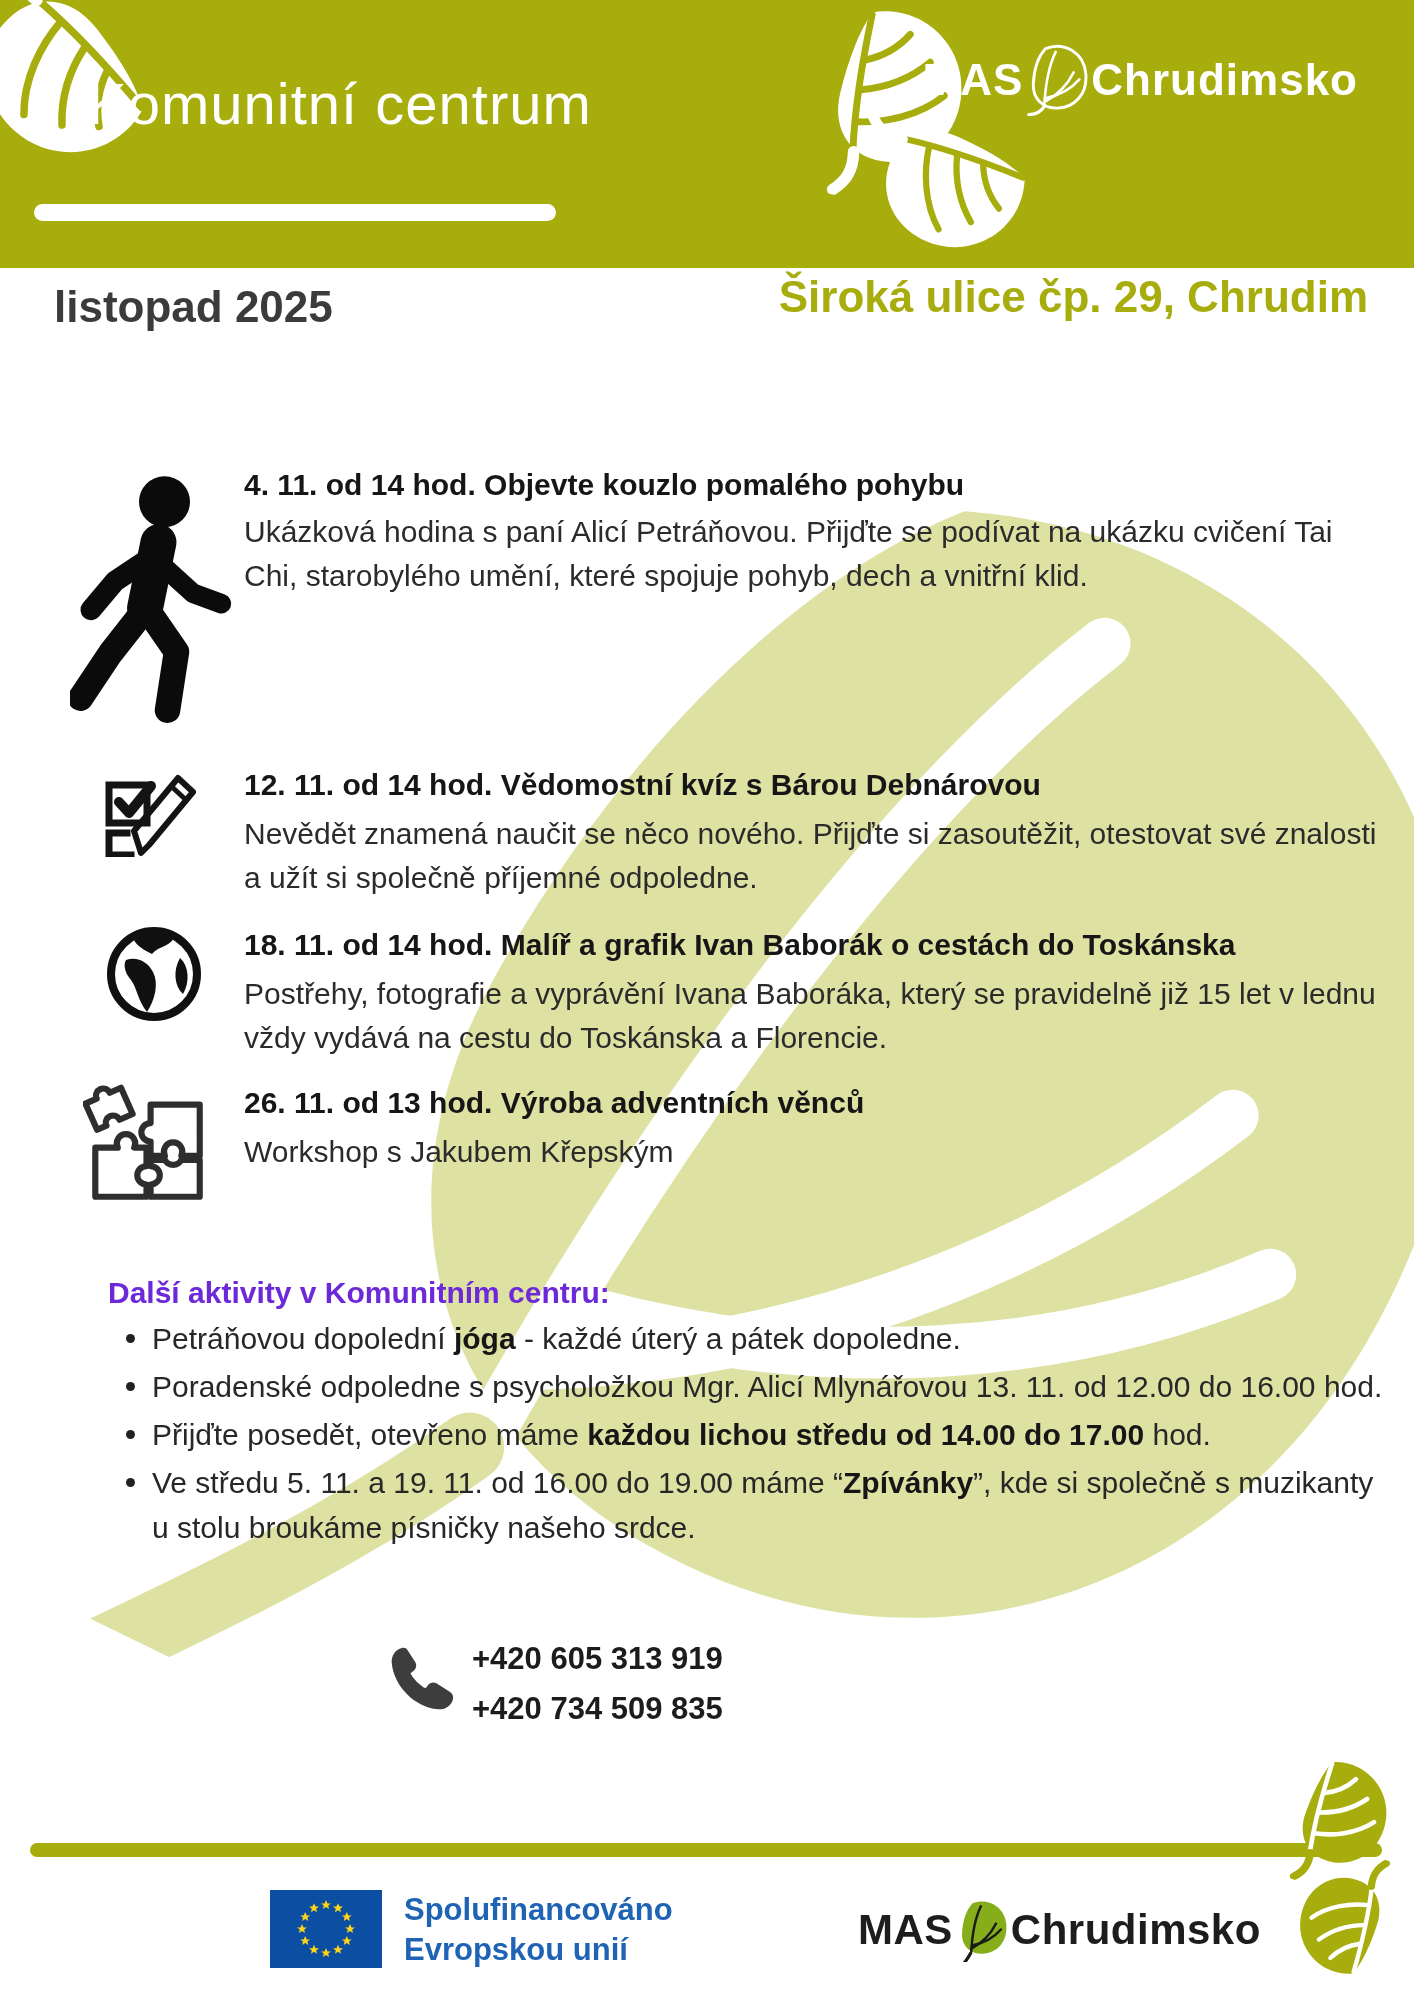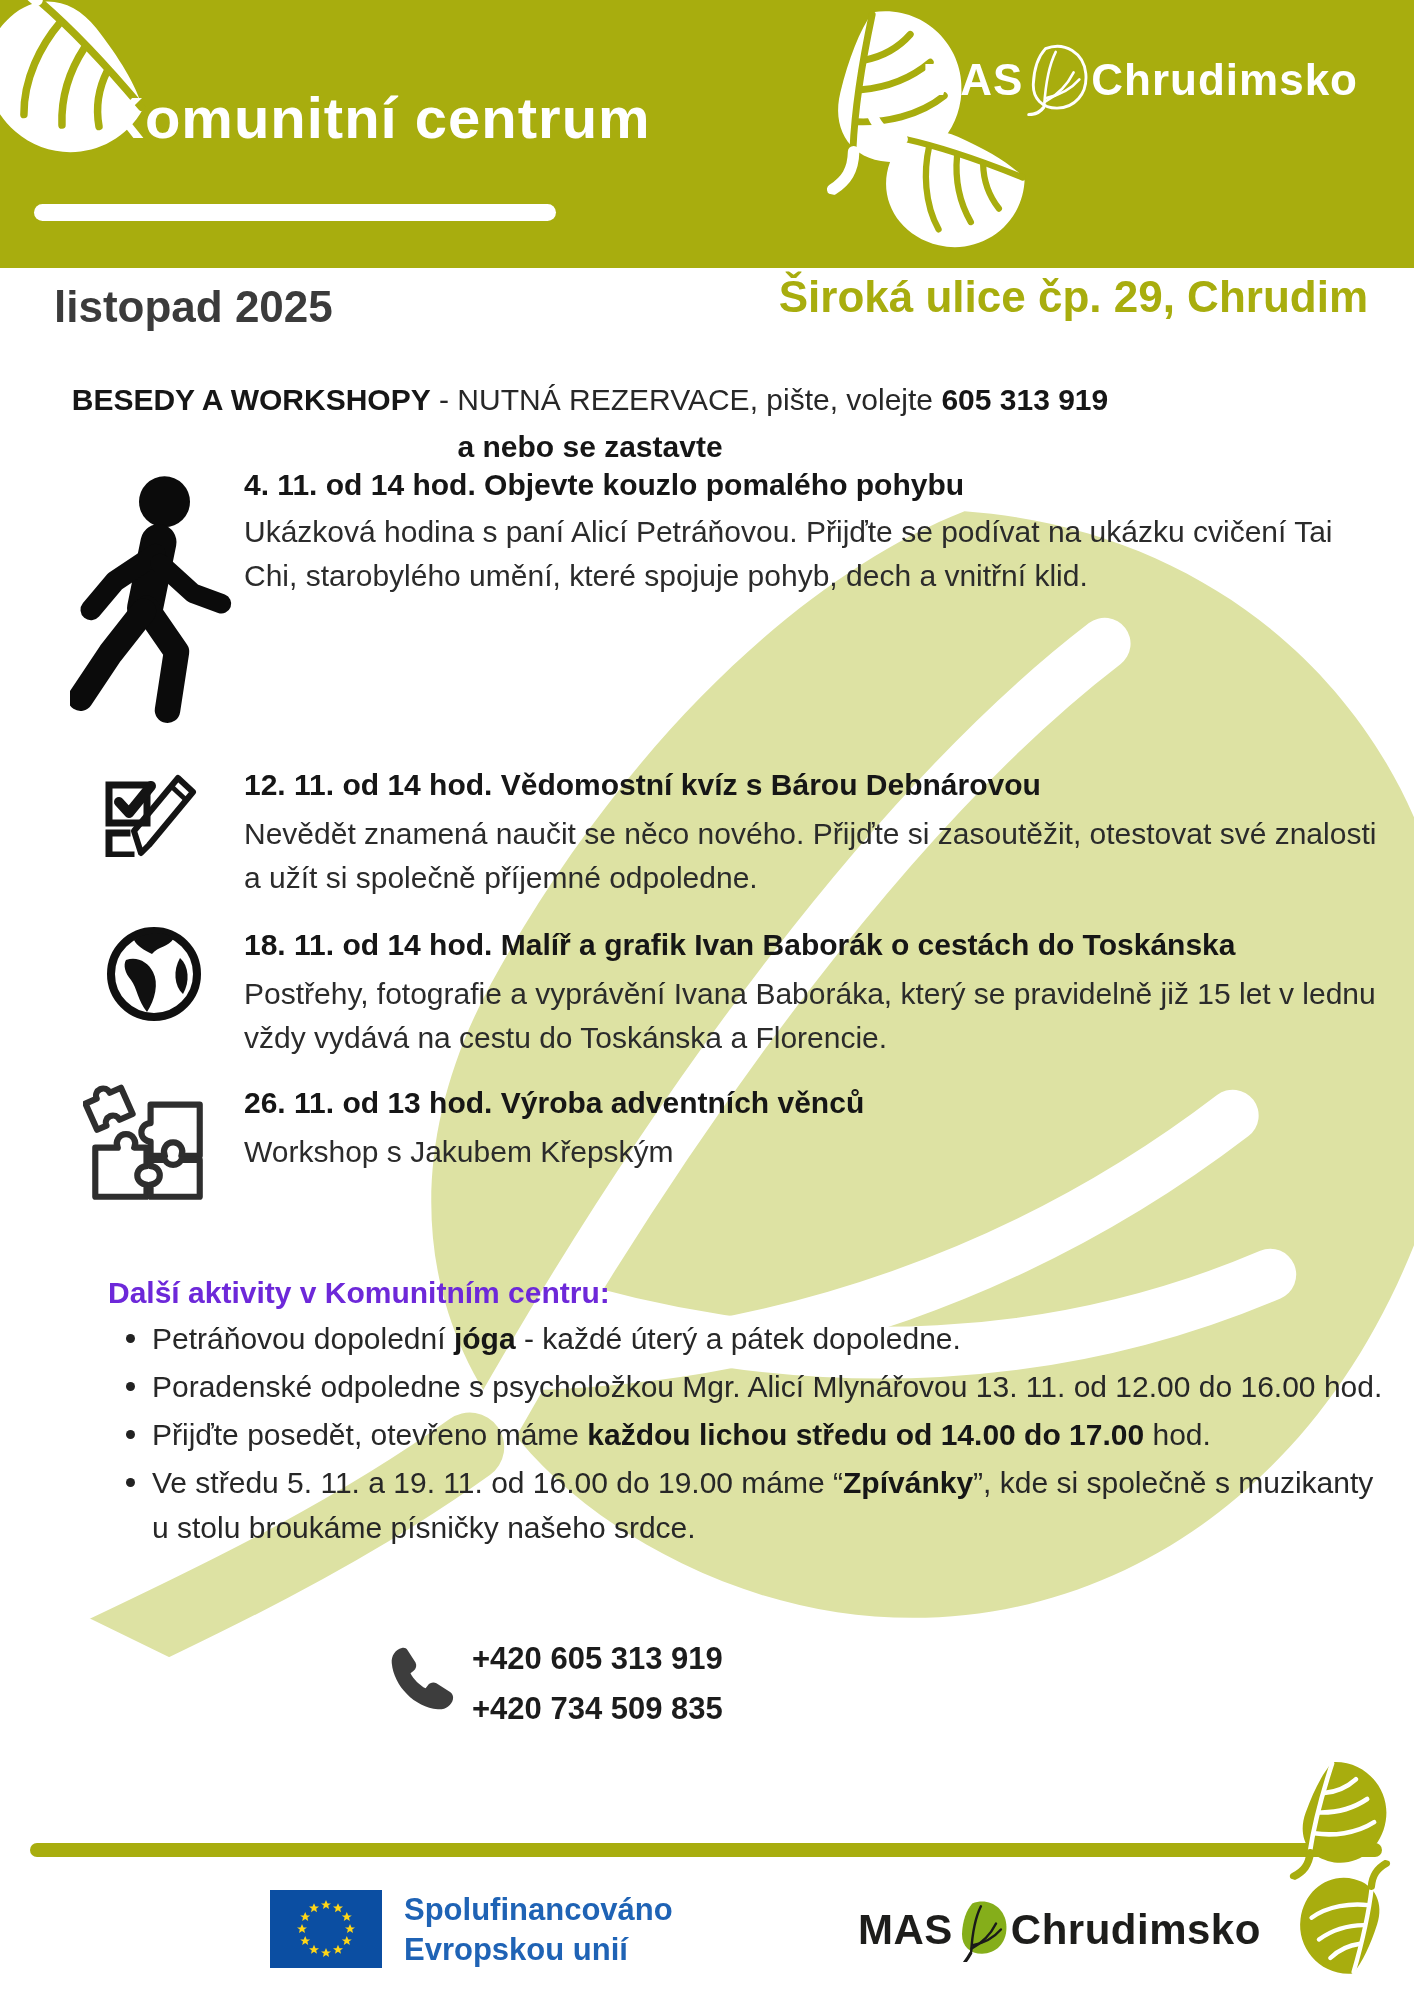--- a/index.html
+++ b/index.html
@@ -12,22 +12,22 @@
     color:var(--text,#272727);
   }
   
   .watermark{position:absolute;left:400px;top:310px;width:1150px;height:1630px;
     transform:rotate(26deg);transform-origin:50% 40%;
     color:var(--watermark,#dde2a3);--vein:#ffffff;--stem:var(--watermark,#dde2a3);z-index:0;}
   .layer{position:absolute;z-index:2;}
   
   .hd{position:absolute;left:0;top:0;width:1414px;height:268px;
     background:var(--accent,#a8ad0e);z-index:1;overflow:hidden;}
-  .hd-title{position:absolute;left:88px;top:70px;margin:14px;
-    font-size:58px;font-weight:700;color:#ffffff;letter-spacing:1px;}
+  .hd-title{position:absolute;left:88px;top:70px;margin:0;
+    font-size:58px;font-weight:400;color:#ffffff;letter-spacing:1px;}
   .hd-underline{position:absolute;left:34px;top:204px;width:522px;height:17px;
     border-radius:9px;background:#ffffff;}
   .hd-leaf{position:absolute;color:#ffffff;--vein:var(--accent,#a8ad0e);--stem:#ffffff;}
   .hd-leaf.corner{left:-30px;top:-40px;width:150px;height:212px;transform:rotate(140deg);}
   .hd-leaf.big{left:828px;top:10px;width:138px;height:196px;transform:rotate(12deg);}
   .hd-leaf.small{left:872px;top:96px;width:126px;height:178px;transform:rotate(112deg);}
   .hd-logo{position:absolute;right:56px;top:44px;display:flex;align-items:center;
     color:#ffffff;font-size:44px;font-weight:700;letter-spacing:1px;}
   .hd-logo .logo-leaf{width:64px;height:72px;margin:0 2px;color:#ffffff;}
   
@@ -173,24 +173,20 @@
       <svg class="logo-leaf">
           <use href="#masleaf"></use>
         </svg>
       <span>Chrudimsko</span>
     </div>
   </header>
 
   <div class="layer month">listopad 2025</div>
   <div class="layer address">Široká ulice čp. 29, Chrudim</div>
 
-  <div class="layer intro">
-    <div><span class="b">BESEDY A WORKSHOPY</span><span> - NUTNÁ REZERVACE, pište, volejte </span><span class="b">605 313 919</span></div>
-    <div><span class="b">a nebo se zastavte</span></div>
-  </div>
 
   <svg class="layer evicon" style="left:70px;top:470px;width:165px;height:263px">
       <use href="#walker"></use>
     </svg>
   <div class="layer ev-title" style="top:468px">4. 11. od  14 hod. Objevte kouzlo pomalého pohybu</div>
   <div class="layer ev-body" style="top:510px;width:1135px">Ukázková hodina s paní Alicí Petráňovou. Přijďte se podívat na ukázku cvičení Tai Chi, starobylého umění, které spojuje pohyb, dech a vnitřní klid.</div>
 
   <svg class="layer evicon" style="left:97px;top:765px;width:110px;height:92px">
       <use href="#quiz"></use>
     </svg>

